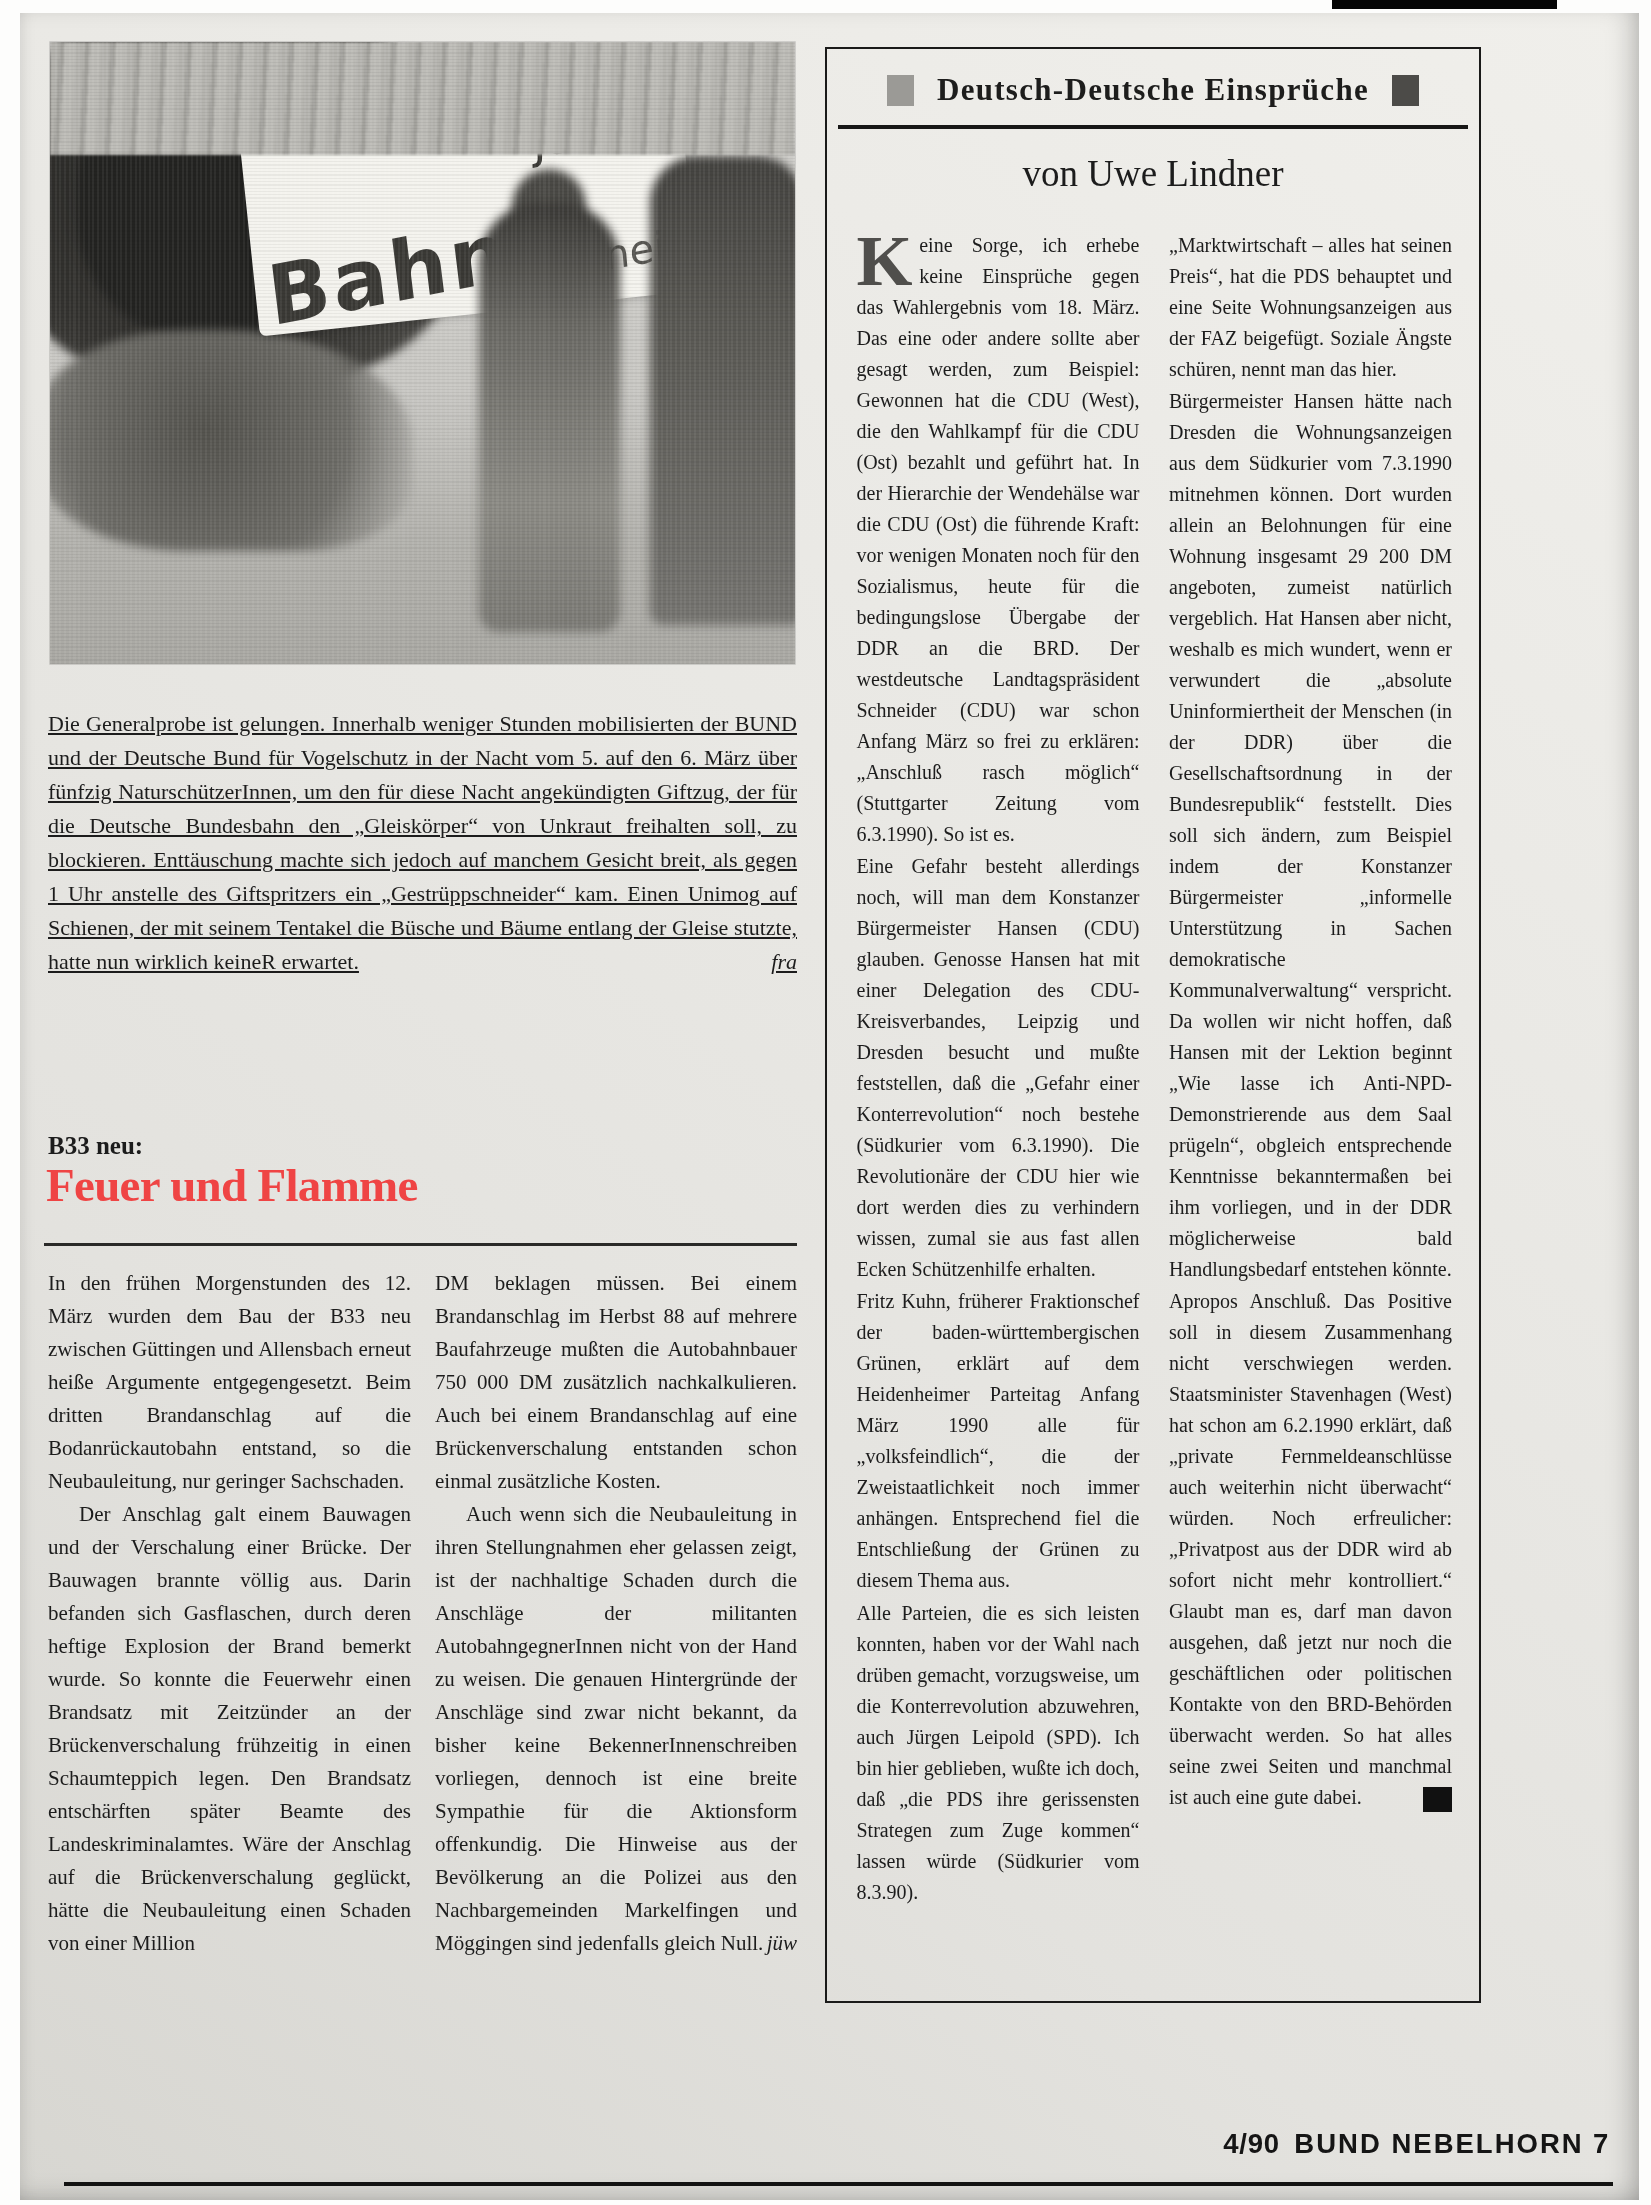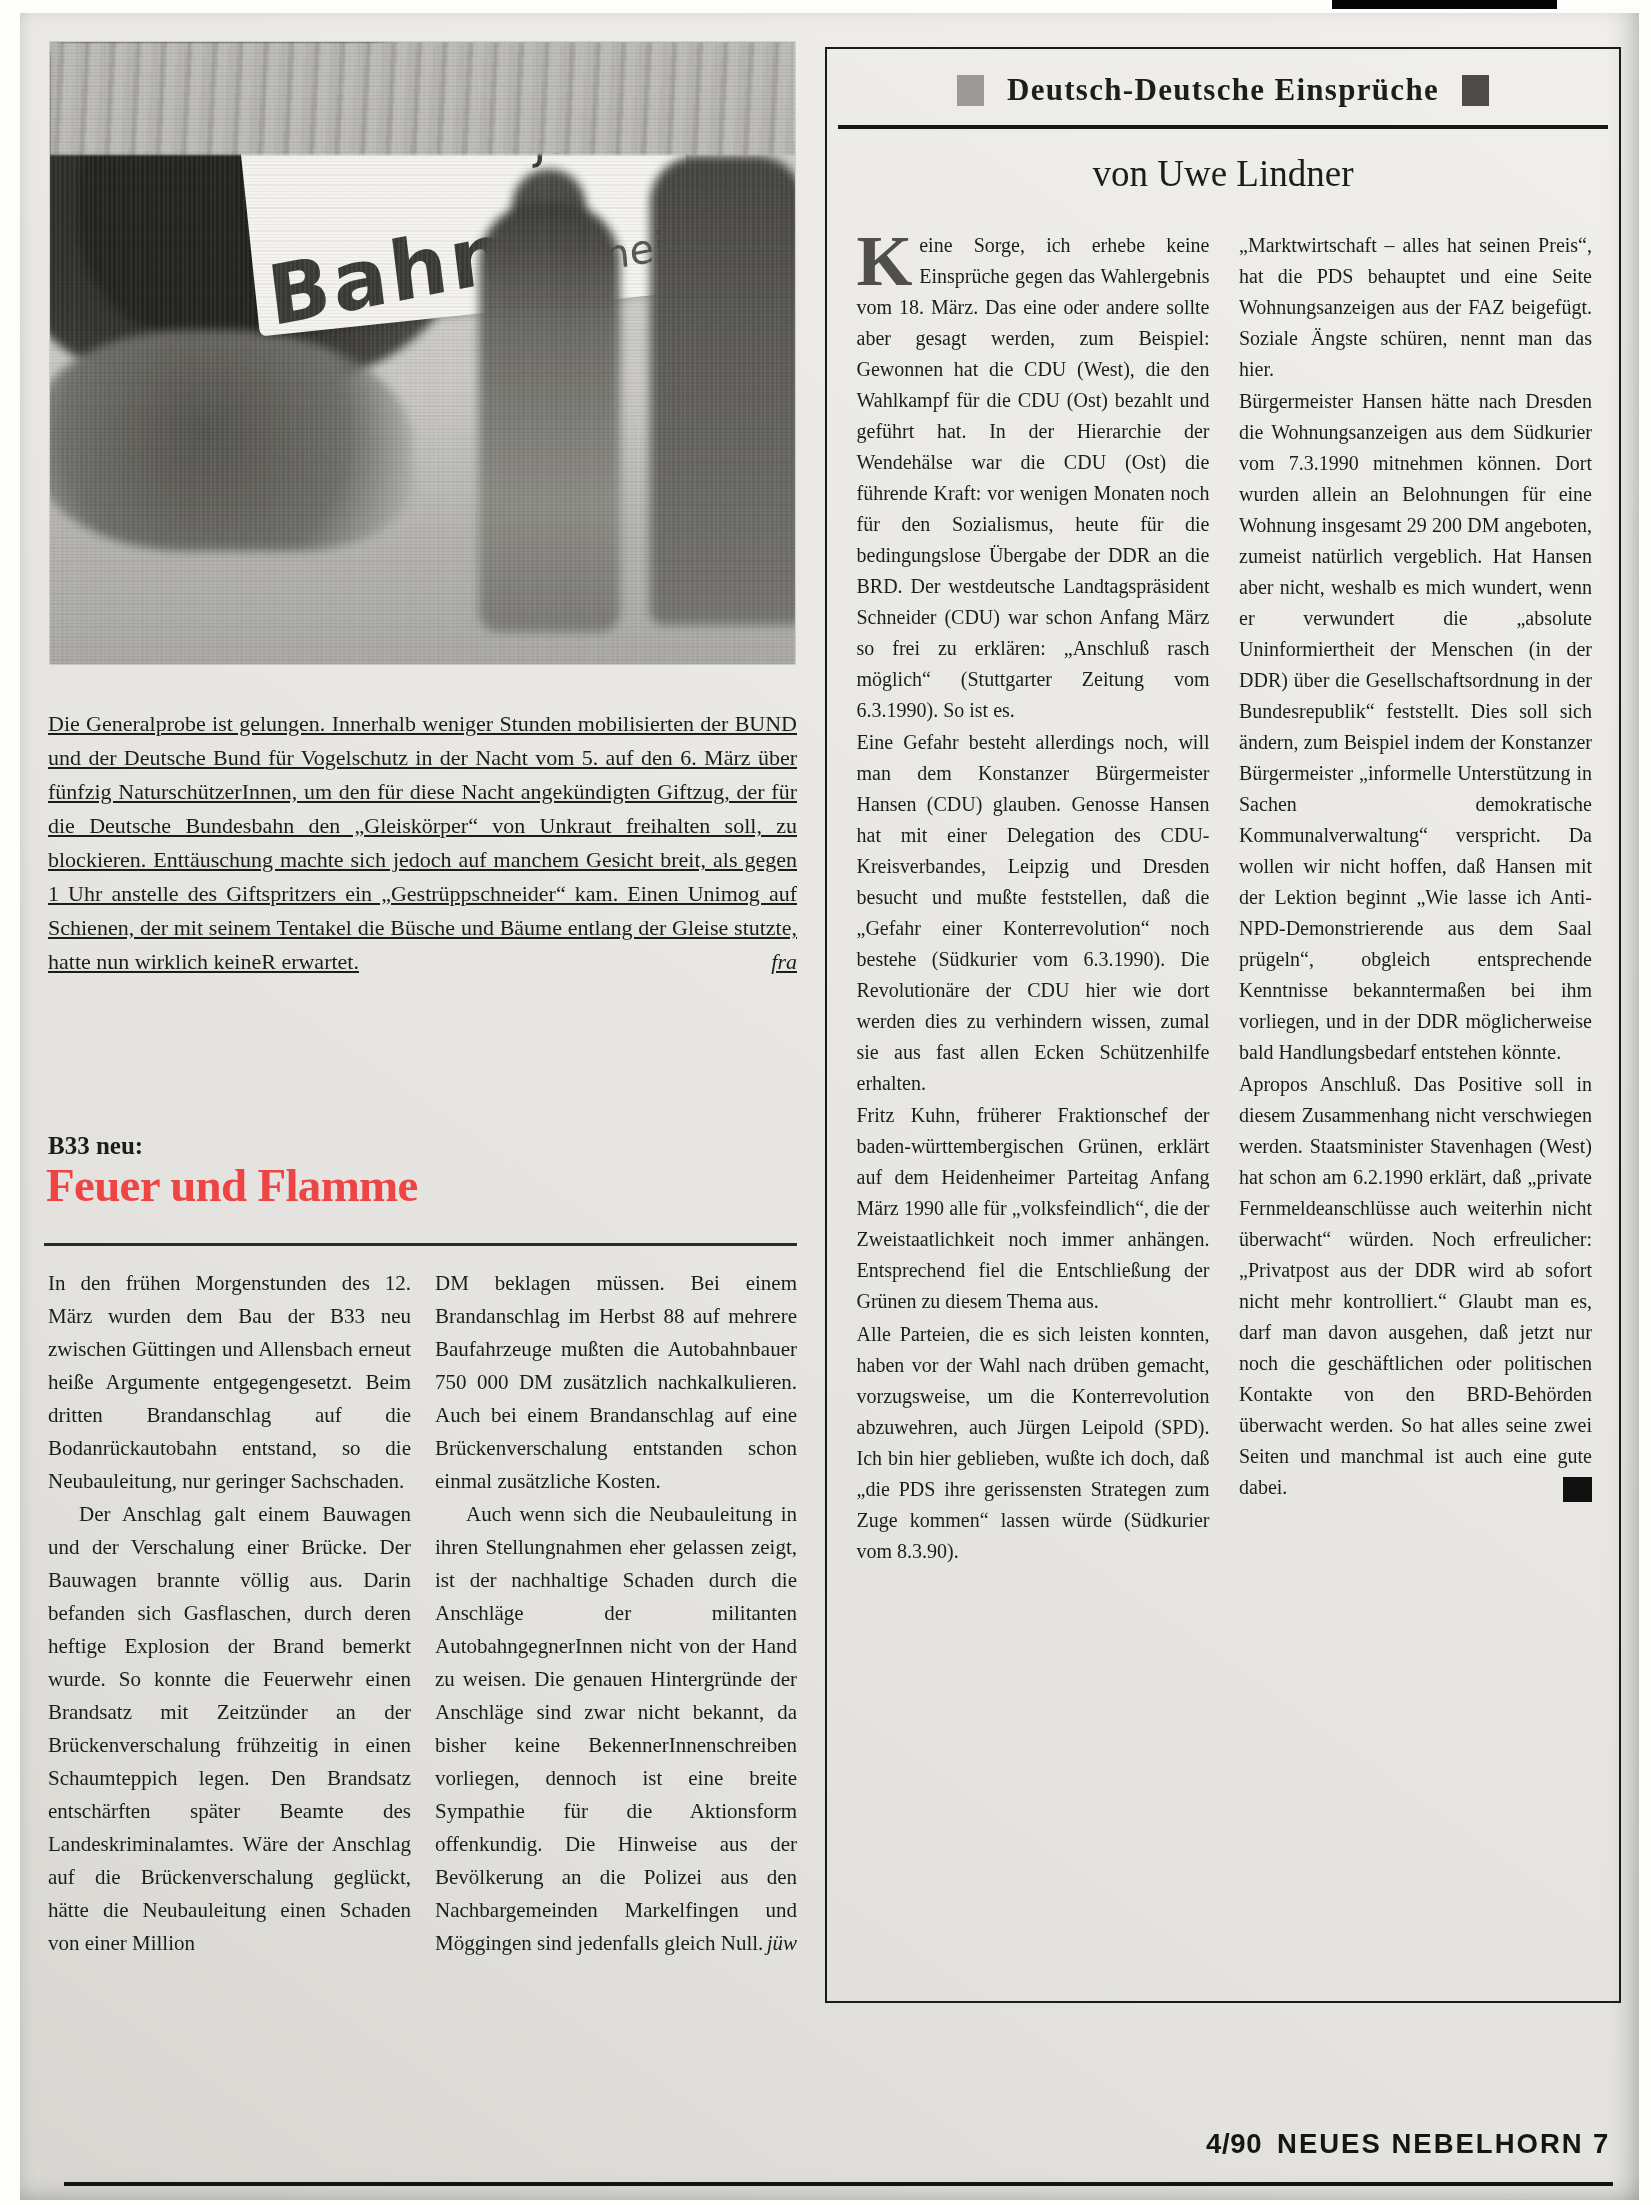--- a/index.html
+++ b/index.html
@@ -52,21 +52,21 @@
   .headline{position:absolute;left:46px;top:1158px;font-size:47px;font-weight:bold;letter-spacing:-0.7px;color:#ef4444;}
   .headrule{position:absolute;left:44px;top:1243px;width:753px;height:2.7px;background:#2a2a28;}
   .acol{position:absolute;top:1267px;width:363px;font-size:21px;line-height:33px;text-align:justify;}
   .acol p{margin:0;}
   .acol p + p{text-indent:31px;}
   .col1{left:48px;}
   .col2{left:435px;width:362px;}
   .col2 .sig{margin-top:-33px;}
 
   
-  .box{position:absolute;left:825px;top:47px;width:796px;height:1956px;
+  .box{position:absolute;left:825px;top:47px;width:656px;height:1956px;
        border:2.7px solid #1a1a19;box-sizing:border-box;}
   .box-titlerow{display:flex;align-items:center;justify-content:center;gap:23px;margin-top:23px;}
   .sq{width:27px;height:31px;}
   .sq-light{background:#9b9a96;}
   .sq-dark{background:#4c4b48;}
   .box-title{font-size:31px;font-weight:bold;letter-spacing:1.3px;color:#1d1d1c;}
   .box-rule{height:3.3px;background:#171716;margin:17.4px 10.7px 0 10.7px;}
   .byline{text-align:center;font-size:37px;margin-top:23px;}
   .box-cols{display:flex;gap:29.5px;margin:35px 27px 0 29.5px;}
   .bcol{width:354px;font-size:20px;line-height:31px;text-align:justify;}
@@ -141,17 +141,17 @@
       <div class="bcol">
         <p>„Marktwirtschaft – alles hat seinen Preis“, hat die PDS behauptet und eine Seite Wohnungsanzeigen aus der FAZ beigefügt. Soziale Ängste schüren, nennt man das hier.</p>
         <p>Bürgermeister Hansen hätte nach Dresden die Wohnungsanzeigen aus dem Südkurier vom 7.3.1990 mitnehmen können. Dort wurden allein an Belohnungen für eine Wohnung insgesamt 29 200 DM angeboten, zumeist natürlich vergeblich. Hat Hansen aber nicht, weshalb es mich wundert, wenn er verwundert die „absolute Uninformiertheit der Menschen (in der DDR) über die Gesellschaftsordnung in der Bundesrepublik“ feststellt. Dies soll sich ändern, zum Beispiel indem der Konstanzer Bürgermeister „informelle Unterstützung in Sachen demokratische Kommunalverwaltung“ verspricht. Da wollen wir nicht hoffen, daß Hansen mit der Lektion beginnt „Wie lasse ich Anti-NPD-Demonstrierende aus dem Saal prügeln“, obgleich entsprechende Kenntnisse bekanntermaßen bei ihm vorliegen, und in der DDR möglicherweise bald Handlungsbedarf entstehen könnte.</p>
         <p>Apropos Anschluß. Das Positive soll in diesem Zusammenhang nicht verschwiegen werden. Staatsminister Stavenhagen (West) hat schon am 6.2.1990 erklärt, daß „private Fernmeldeanschlüsse auch weiterhin nicht überwacht“ würden. Noch erfreulicher: „Privatpost aus der DDR wird ab sofort nicht mehr kontrolliert.“ Glaubt man es, darf man davon ausgehen, daß jetzt nur noch die geschäftlichen oder politischen Kontakte von den BRD-Behörden überwacht werden. So hat alles seine zwei Seiten und manchmal ist auch eine gute dabei.</p>
         <span class="endmark"></span>
       </div>
     </div>
   </div>
 
   <div class="footer">
-    <span>4/90</span><span class="mag">NEUES NEBELHORN</span><span>7</span>
+    <span>4/90</span><span class="mag">BUND NEBELHORN</span><span>7</span>
   </div>
   <div class="botrule"></div>
 </div>
 
 
 </body></html>

